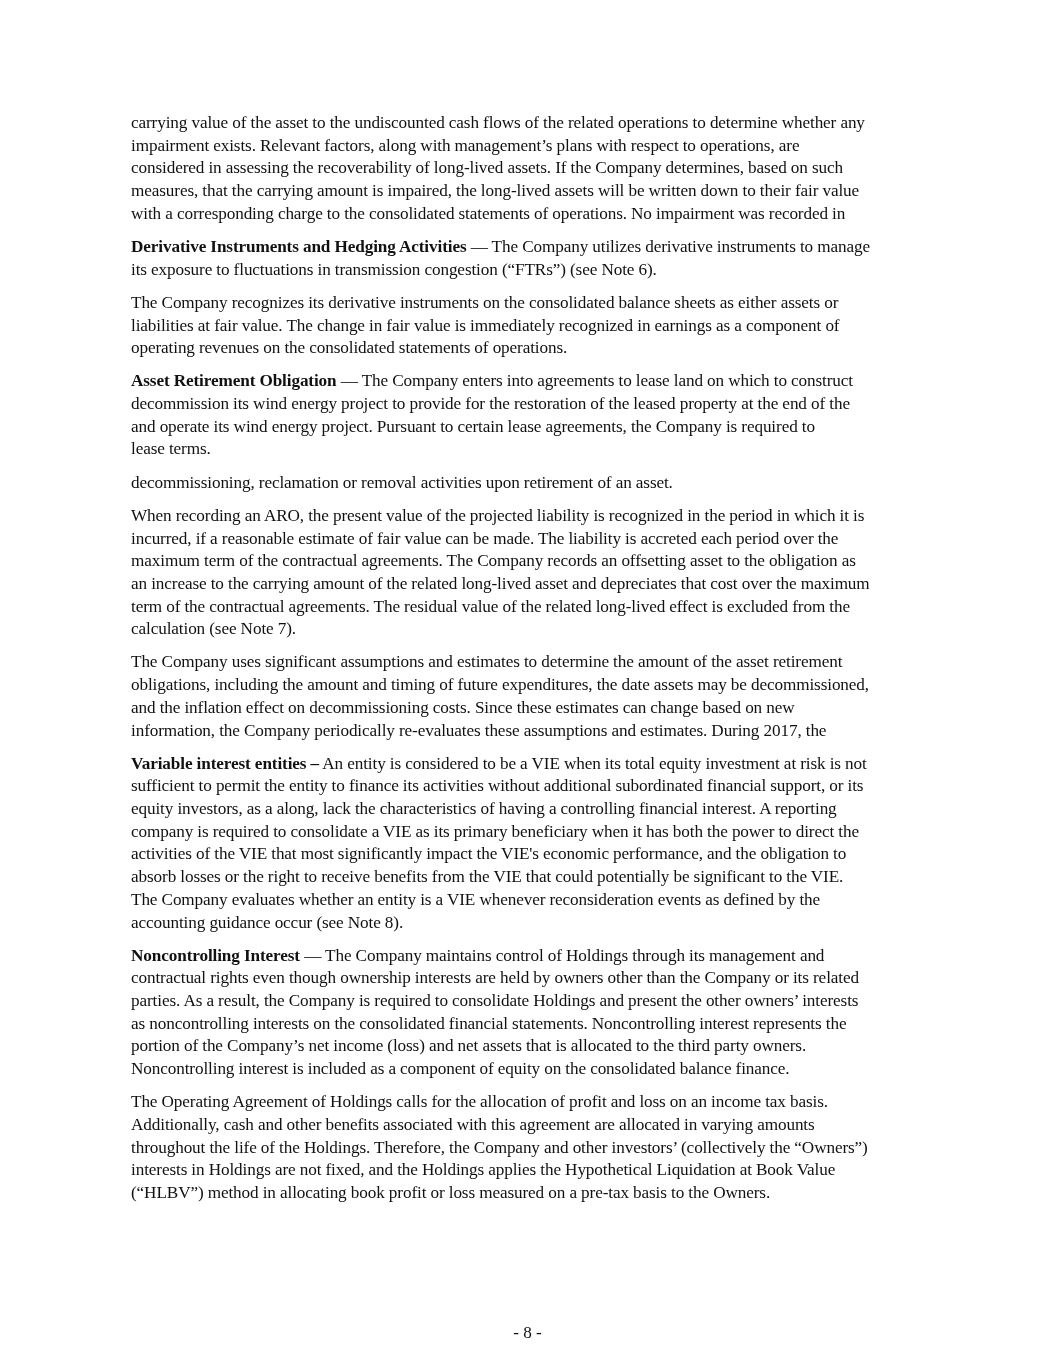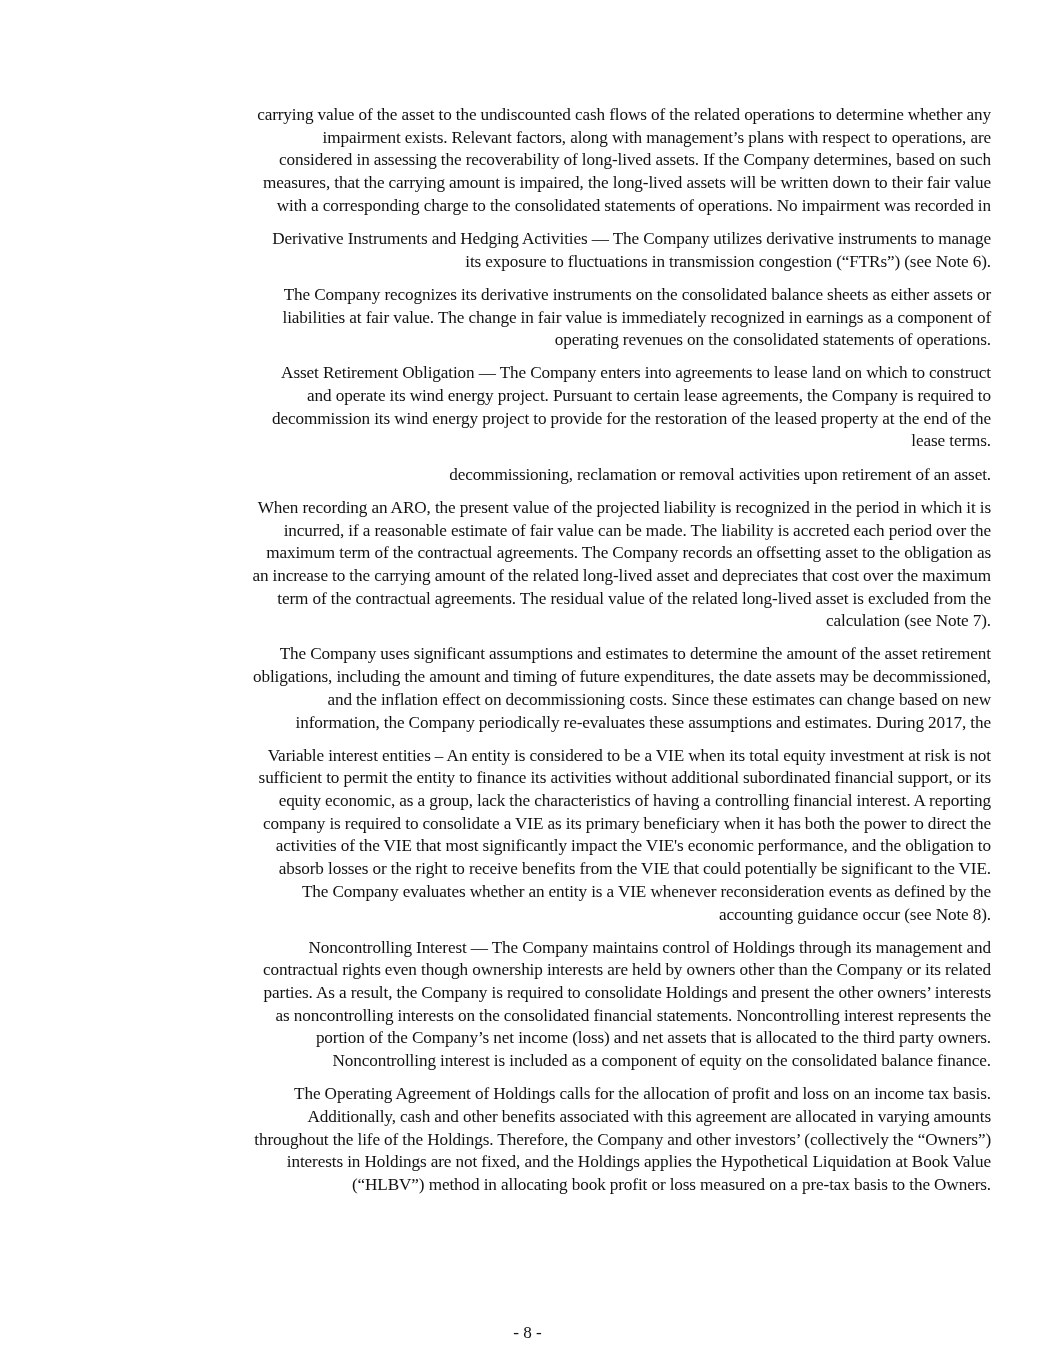--- a/index.html
+++ b/index.html
@@ -1,28 +1,28 @@
 <!DOCTYPE html>
 <html><head>
 <meta charset="utf-8">
 <style>
   html, body { margin: 0; padding: 0; background: #ffffff; }
   body {
     width: 1055px; height: 1365px; position: relative; overflow: hidden;
     font-family: "Liberation Serif", "DejaVu Serif", serif;
     color: #111111;
   }
-  #page { position: absolute; left: 131px; top: 104px; width: 860px; text-align: right; }
+  #page { position: absolute; left: 131px; top: 112px; width: 860px; }
   .para { margin: 0 0 10.5px 0; }
   .line {
     display: block; white-space: nowrap;
     font-size: 17.2px; line-height: 22.7px; height: 22.7px;
     letter-spacing: -0.12px;
   }
-  .heading { font-weight: normal; }
+  .heading { font-weight: bold; }
   #page-number {
     position: absolute; left: 0; width: 1055px; top: 1322px;
     text-align: center; font-size: 17.2px; line-height: 22px;
   }
 </style>
 </head>
 <body>
 
 <div id="page">
     <div class="para">
@@ -36,45 +36,45 @@
       <span class="line"><span class="heading">Derivative Instruments and Hedging Activities</span><span> — The Company utilizes derivative instruments to manage</span></span>
       <span class="line">its exposure to fluctuations in transmission congestion (“FTRs”) (see Note 6).</span>
     </div>
     <div class="para">
       <span class="line">The Company recognizes its derivative instruments on the consolidated balance sheets as either assets or</span>
       <span class="line">liabilities at fair value. The change in fair value is immediately recognized in earnings as a component of</span>
       <span class="line">operating revenues on the consolidated statements of operations.</span>
     </div>
     <div class="para">
       <span class="line"><span class="heading">Asset Retirement Obligation</span><span> — The Company enters into agreements to lease land on which to construct</span></span>
+      <span class="line">decommission its wind energy project to provide for the restoration of the leased property at the end of the</span>
       <span class="line">and operate its wind energy project. Pursuant to certain lease agreements, the Company is required to</span>
-      <span class="line">decommission its wind energy project to provide for the restoration of the leased property at the end of the</span>
       <span class="line">lease terms.</span>
     </div>
     <div class="para">
       <span class="line">decommissioning, reclamation or removal activities upon retirement of an asset.</span>
     </div>
     <div class="para">
       <span class="line">When recording an ARO, the present value of the projected liability is recognized in the period in which it is</span>
       <span class="line">incurred, if a reasonable estimate of fair value can be made. The liability is accreted each period over the</span>
       <span class="line">maximum term of the contractual agreements. The Company records an offsetting asset to the obligation as</span>
       <span class="line">an increase to the carrying amount of the related long-lived asset and depreciates that cost over the maximum</span>
-      <span class="line">term of the contractual agreements. The residual value of the related long-lived asset is excluded from the</span>
+      <span class="line">term of the contractual agreements. The residual value of the related long-lived effect is excluded from the</span>
       <span class="line">calculation (see Note 7).</span>
     </div>
     <div class="para">
       <span class="line">The Company uses significant assumptions and estimates to determine the amount of the asset retirement</span>
       <span class="line">obligations, including the amount and timing of future expenditures, the date assets may be decommissioned,</span>
       <span class="line">and the inflation effect on decommissioning costs. Since these estimates can change based on new</span>
       <span class="line">information, the Company periodically re-evaluates these assumptions and estimates. During 2017, the</span>
     </div>
     <div class="para">
       <span class="line"><span class="heading">Variable interest entities –</span><span> An entity is considered to be a VIE when its total equity investment at risk is not</span></span>
       <span class="line">sufficient to permit the entity to finance its activities without additional subordinated financial support, or its</span>
-      <span class="line">equity economic, as a group, lack the characteristics of having a controlling financial interest. A reporting</span>
+      <span class="line">equity investors, as a along, lack the characteristics of having a controlling financial interest. A reporting</span>
       <span class="line">company is required to consolidate a VIE as its primary beneficiary when it has both the power to direct the</span>
       <span class="line">activities of the VIE that most significantly impact the VIE's economic performance, and the obligation to</span>
       <span class="line">absorb losses or the right to receive benefits from the VIE that could potentially be significant to the VIE.</span>
       <span class="line">The Company evaluates whether an entity is a VIE whenever reconsideration events as defined by the</span>
       <span class="line">accounting guidance occur (see Note 8).</span>
     </div>
     <div class="para">
       <span class="line"><span class="heading">Noncontrolling Interest</span><span> — The Company maintains control of Holdings through its management and</span></span>
       <span class="line">contractual rights even though ownership interests are held by owners other than the Company or its related</span>
       <span class="line">parties. As a result, the Company is required to consolidate Holdings and present the other owners’ interests</span>

